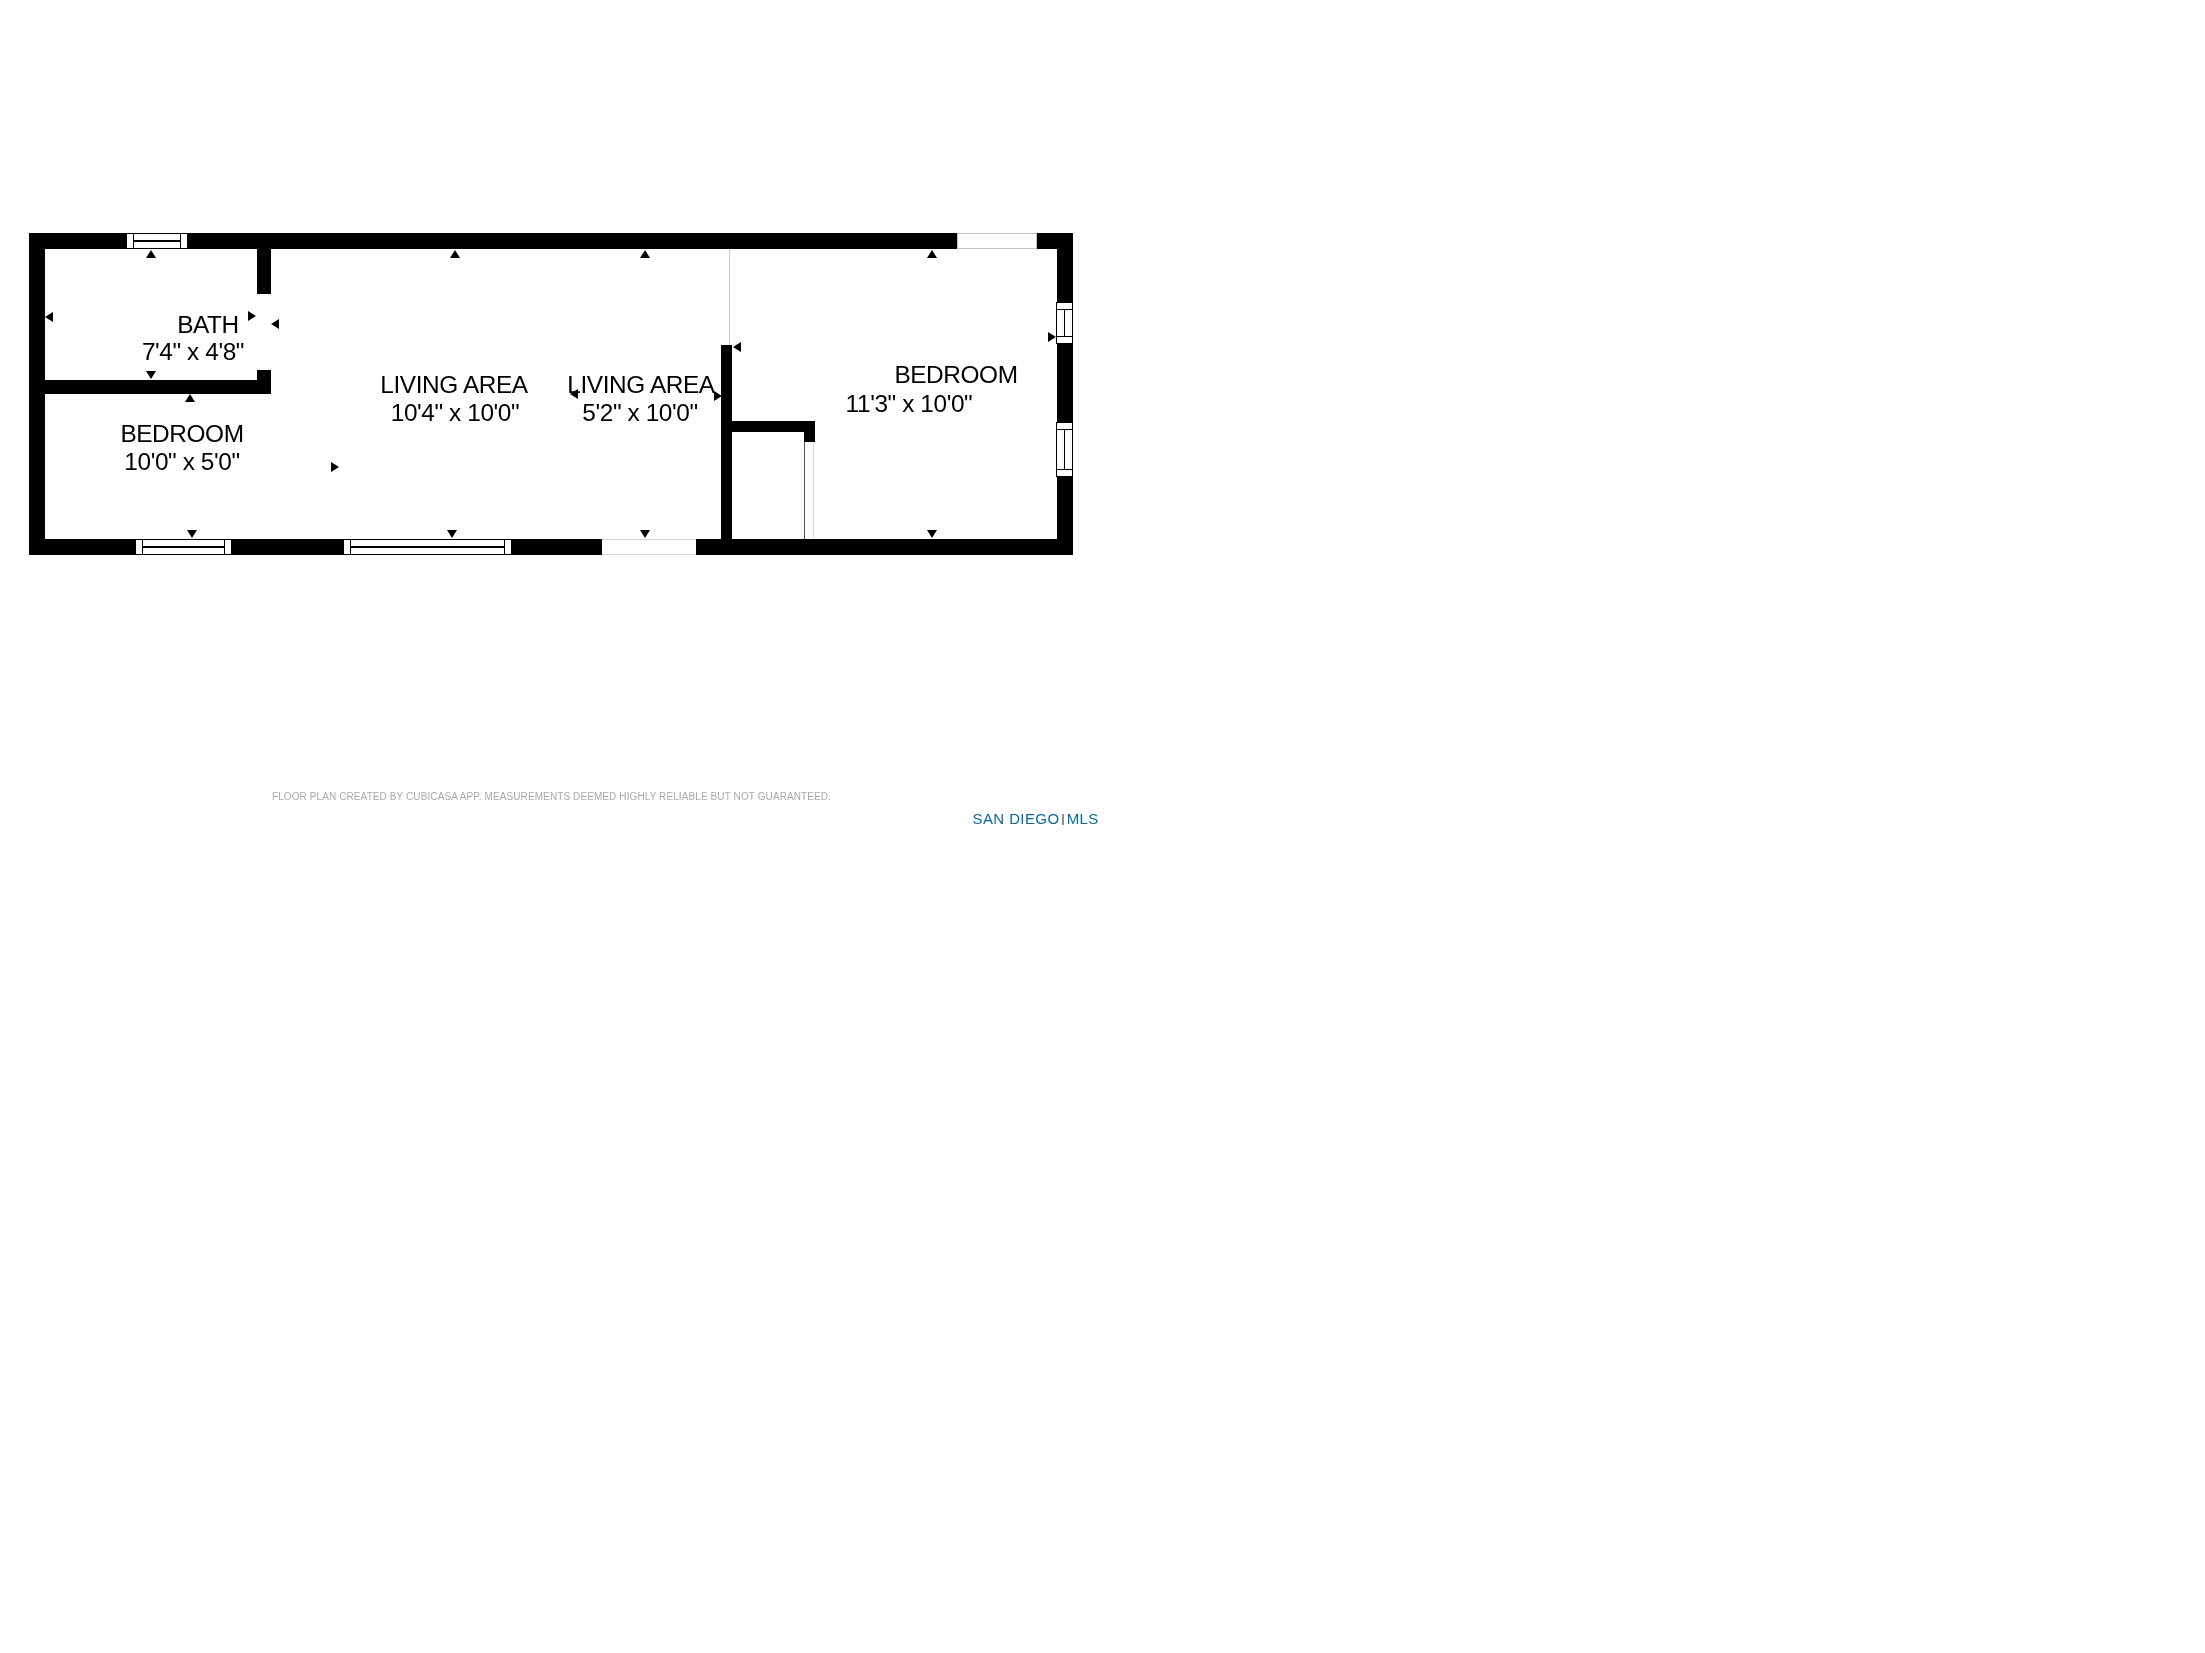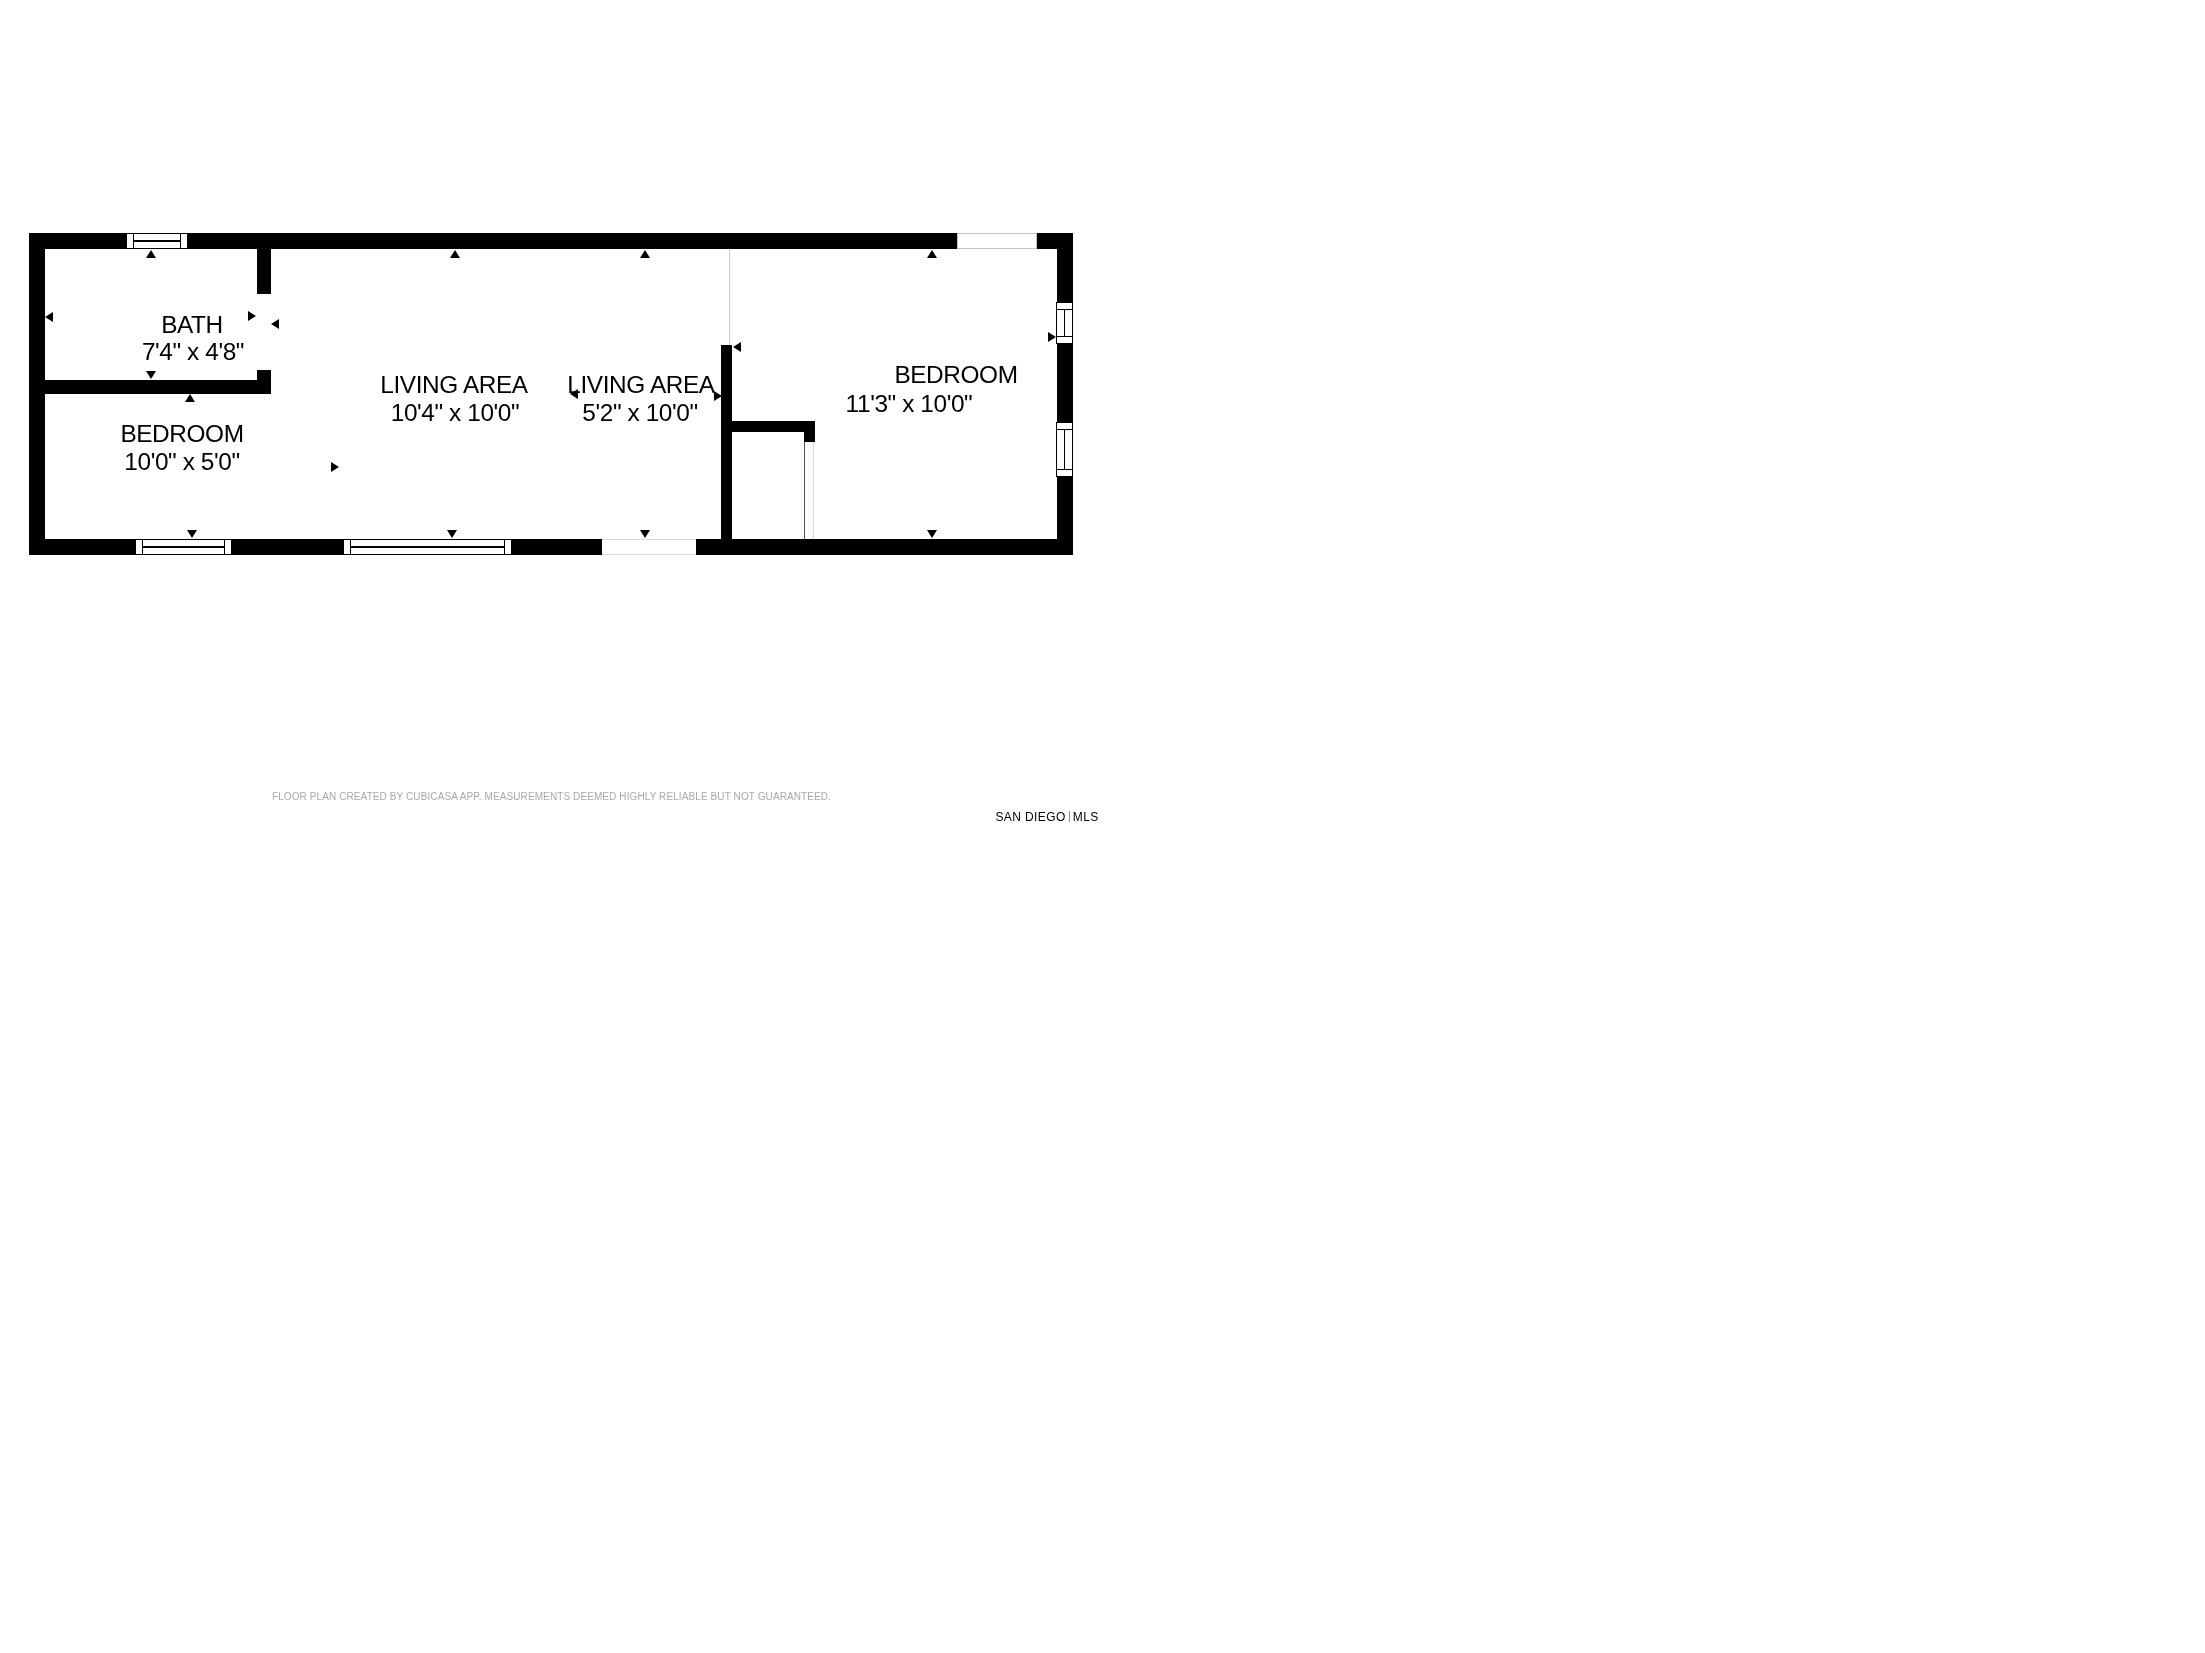--- a/index.html
+++ b/index.html
@@ -36,21 +36,21 @@
   .t-left{border-top:5px solid transparent;border-bottom:5px solid transparent;border-right:8px solid #000;}
   .t-right{border-top:5px solid transparent;border-bottom:5px solid transparent;border-left:8px solid #000;}
 
   
   .plabel{position:absolute;transform:translate(-50%,-50%);font-size:24.4px;line-height:1;
           letter-spacing:-0.4px;color:#000;white-space:nowrap;text-align:center;}
 
   
   .footer{position:absolute;left:50%;top:791px;transform:translateX(-50%);
           font-size:10px;color:#a9a9a9;letter-spacing:0.1px;white-space:nowrap;}
-  .watermark{position:absolute;right:4.3px;top:810px;font-size:12px;color:#000000;
+  .watermark{position:absolute;right:4.3px;top:810px;font-size:15px;color:#0369a1;
              letter-spacing:0.4px;white-space:nowrap;}
   .watermark .bar{display:inline-block;width:1.4px;height:11.5px;background:#8f8f8f;
                   margin:0 2.9px;vertical-align:-1.4px;}
 </style>
 </head>
 <body>
 
 <div class="page">
 
   <div class="wall" style="left:29px;top:233px;width:1043px;height:16px"></div>
@@ -113,21 +113,21 @@
   <div class="tri t-left" style="left:45px;top:312px"></div>
   <div class="tri t-left" style="left:271px;top:319px"></div>
   <div class="tri t-left" style="left:570px;top:389px"></div>
   <div class="tri t-left" style="left:733px;top:342px"></div>
 
   <div class="tri t-right" style="left:248px;top:311px"></div>
   <div class="tri t-right" style="left:331px;top:462px"></div>
   <div class="tri t-right" style="left:714px;top:391px"></div>
   <div class="tri t-right" style="left:1048px;top:332px"></div>
 
-  <div class="plabel" style="left:192px;top:325px">BATH</div>
+  <div class="plabel" style="left:208px;top:325px">BATH</div>
   <div class="plabel" style="left:193px;top:352px">7'4" x 4'8"</div>
 
   <div class="plabel" style="left:182px;top:434px">BEDROOM</div>
   <div class="plabel" style="left:182px;top:462px">10'0" x 5'0"</div>
 
   <div class="plabel" style="left:454px;top:385px">LIVING AREA</div>
   <div class="plabel" style="left:455px;top:413px">10'4" x 10'0"</div>
 
   <div class="plabel" style="left:641px;top:385px">LIVING AREA</div>
   <div class="plabel" style="left:640px;top:413px">5'2" x 10'0"</div>

